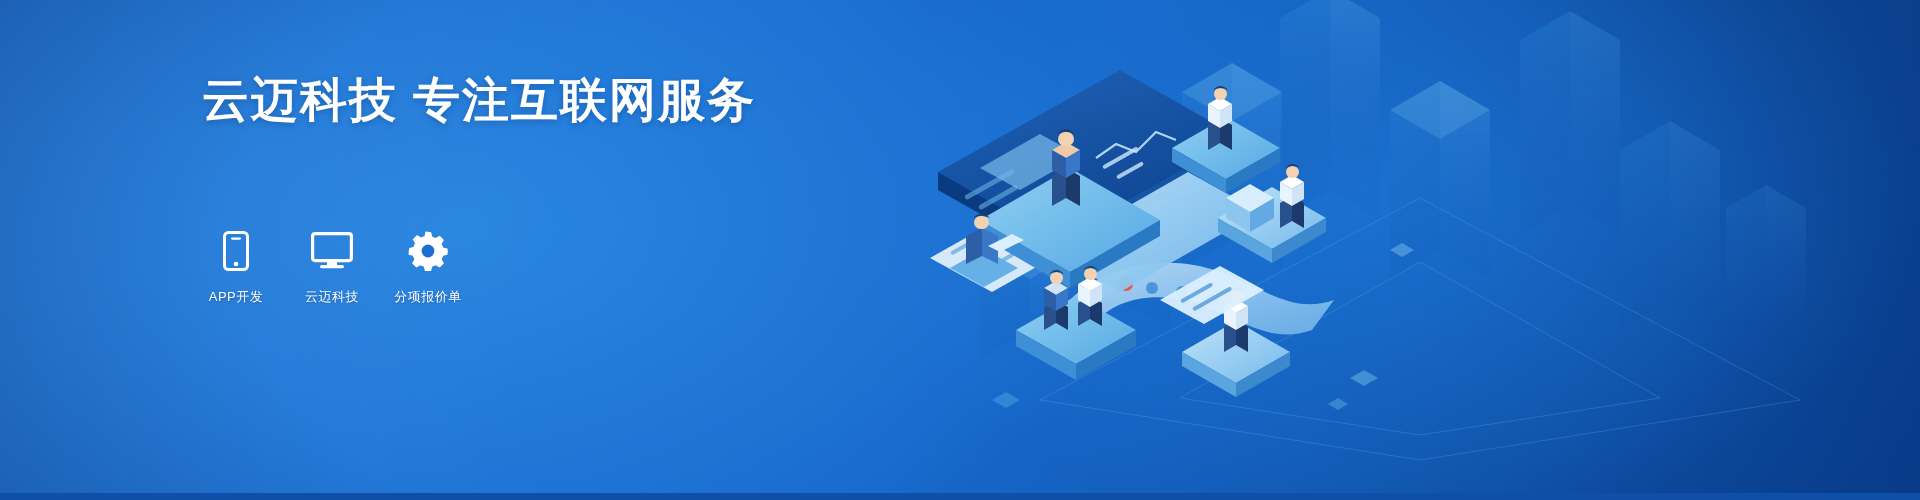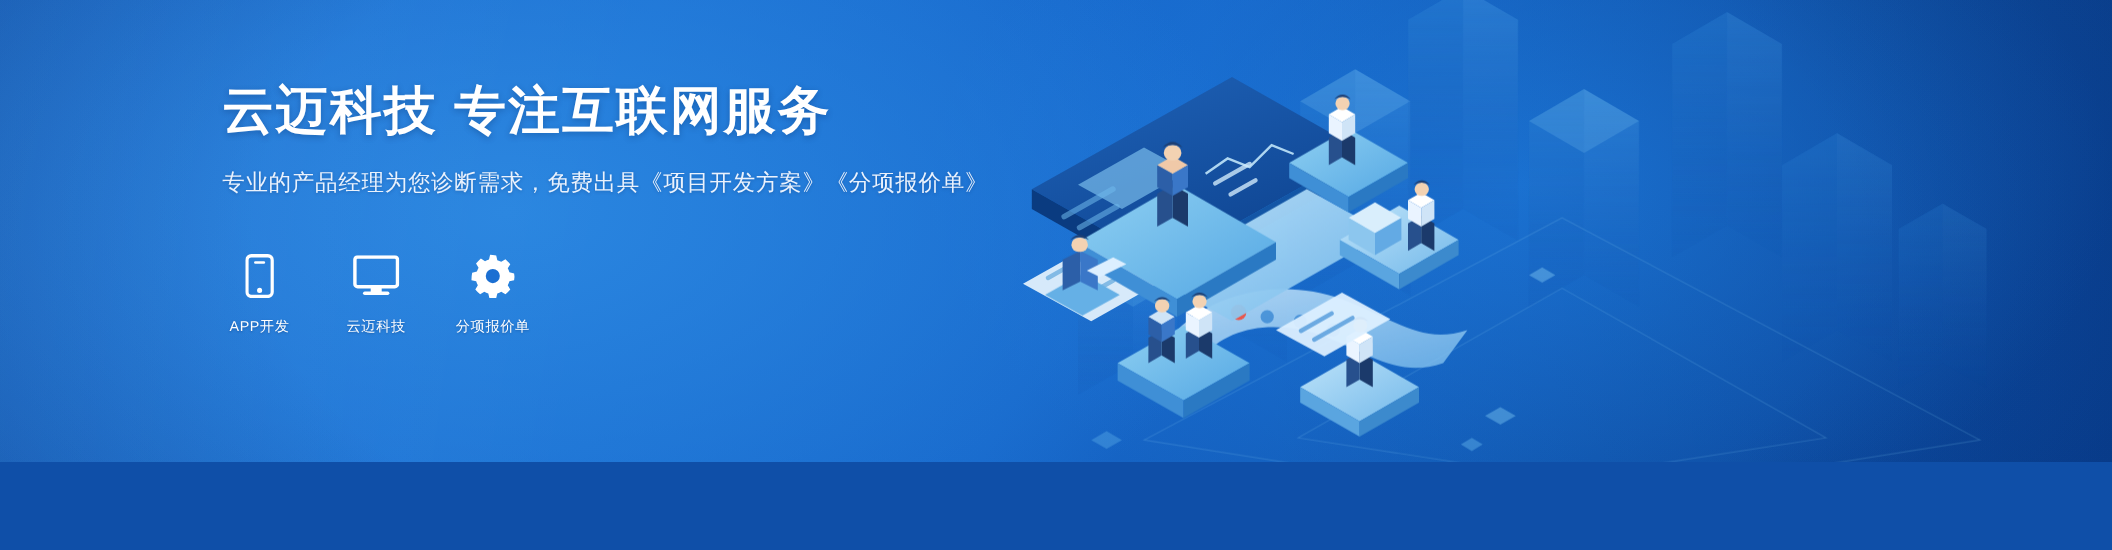--- a/index.html
+++ b/index.html
@@ -8,21 +8,21 @@
     padding: 0;
     background: #0f4fa8;
   }
   body {
     font-family: "Liberation Sans", "DejaVu Sans", sans-serif;
   }
 
   .banner {
     position: relative;
     width: 1920px;
-    height: 420px;
+    height: 493px;
     overflow: hidden;
     background: #1464c8;
     background-image:
       radial-gradient(ellipse 1100px 620px at 24% 46%, #2a86e0 0%, rgba(42,134,224,0) 62%),
       radial-gradient(ellipse 900px 560px at 72% 40%, #1c76d8 0%, rgba(28,118,216,0) 60%),
       linear-gradient(118deg, #1565c9 0%, #1b6fd2 28%, #1768cb 52%, #1055ad 78%, #0b47a0 100%);
   }
 
   
   .sheen {
@@ -71,21 +71,21 @@
   }
   .subtitle .ln { display: block; }
 
   
   .services {
     position: absolute;
     left: 200px;
     top: 228px;
     display: flex;
     align-items: flex-end;
-    gap: 34px;
+    gap: 24px;
     z-index: 6;
   }
   .service {
     width: 72px;
     text-align: center;
     color: #ffffff;
   }
   .service .ico {
     height: 46px;
     display: flex;
@@ -345,21 +345,20 @@
         <polygon points="470,250 482,243 494,250 482,257" fill="#72bcee"></polygon>
       </g>
     </svg>
   </div>
 
   <div class="vignette"></div>
 
   <div class="content">
     <h1 class="headline">云迈科技 专注互联网服务</h1>
     <p class="subtitle">
-      <span class="ln">专业的产品经理为您诊断需求，免费出具《项目开发方案》《分项报价单》</span>
     </p>
   </div>
 
   <div class="services">
 
     <div class="service">
       <div class="ico">
         <svg width="26" height="40" viewBox="0 0 26 40" xmlns="http://www.w3.org/2000/svg">
           <rect x="1.5" y="1.5" width="23" height="37" rx="4" ry="4" fill="none" stroke="#ffffff" stroke-width="3"></rect>
           <rect x="8" y="6.5" width="10" height="2.2" rx="1.1" fill="#ffffff"></rect>

